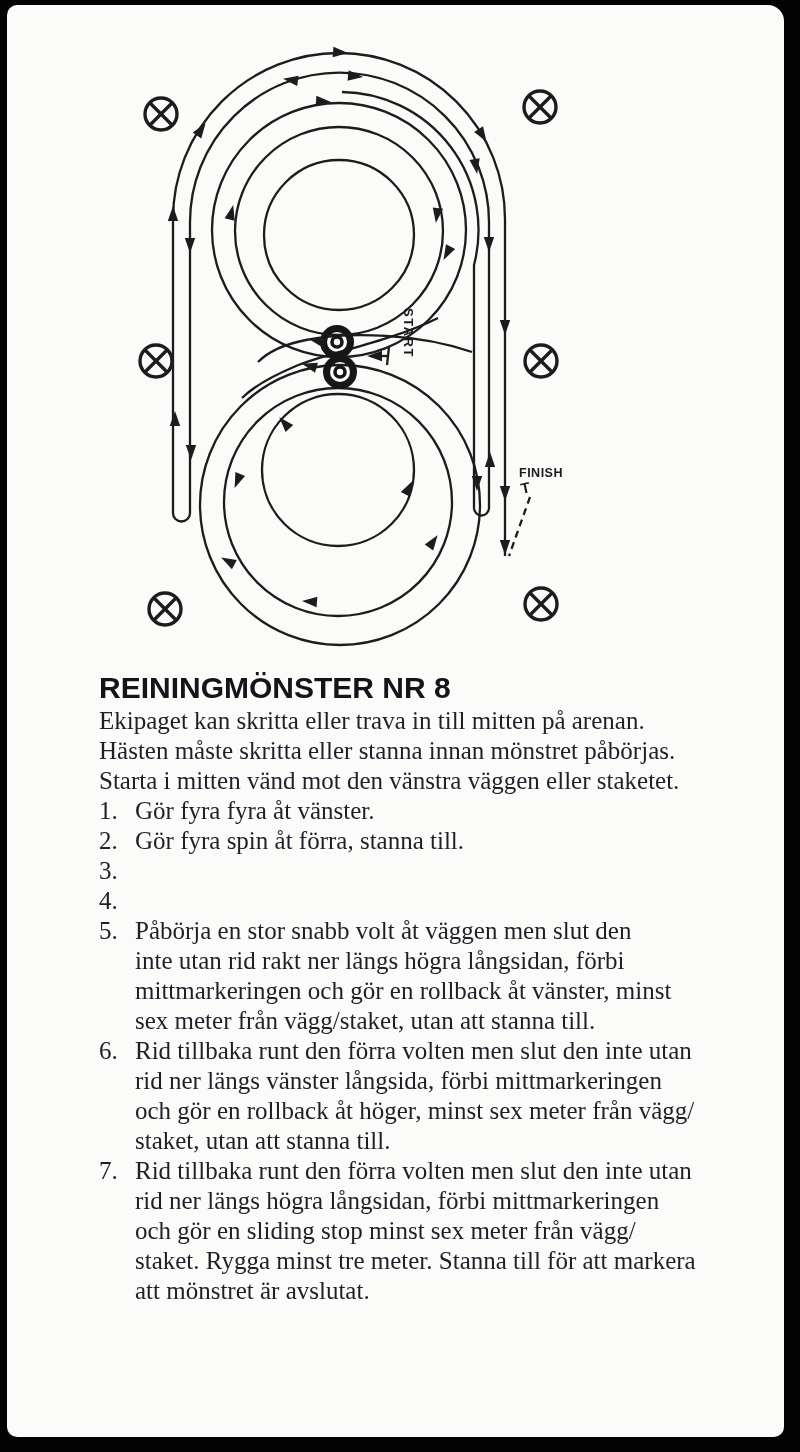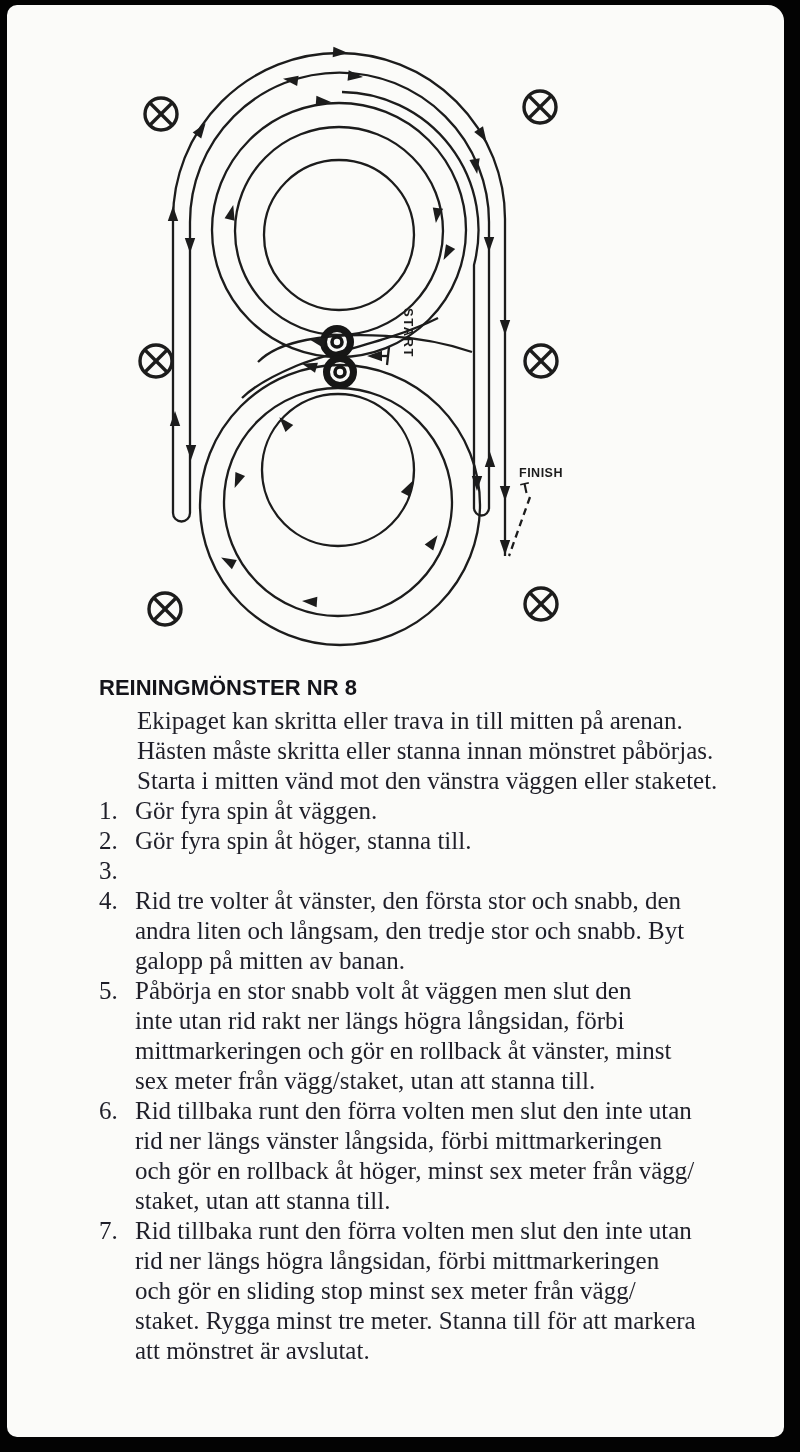--- a/index.html
+++ b/index.html
@@ -12,24 +12,24 @@
     background:#fbfbf9;border-radius:10px 16px 10px 10px;
   }
   .diagram{
     position:absolute;left:0;top:0;width:800px;height:660px;
   }
   .content{
     position:absolute;left:99px;top:670px;width:660px;color:#1f1f29;
   }
   .title{
     font-family:"Liberation Sans", sans-serif;font-weight:bold;
-    font-size:22px;line-height:36px;color:#14141a;white-space:pre;
+    font-size:30px;line-height:36px;color:#14141a;white-space:pre;
   }
   .intro{
-    font-size:25px;line-height:30px;white-space:pre;margin-left:38px;
+    font-size:25px;line-height:30px;white-space:pre;
   }
   .list{margin:0;}
   .item{display:flex;font-size:25px;line-height:30px;}
   .num{width:36px;flex:none;}
   .txt{white-space:pre;}
   svg text{font-family:"Liberation Sans", sans-serif;font-weight:bold;fill:#1c1c1c;}
 </style>
 </head>
 <body>
 
@@ -135,34 +135,31 @@
 </svg>
 
 <div class="content">
   <div class="title">REININGMÖNSTER NR 8</div>
   <div class="intro">Ekipaget kan skritta eller trava in till mitten på arenan.
 Hästen måste skritta eller stanna innan mönstret påbörjas.
 Starta i mitten vänd mot den vänstra väggen eller staketet.</div>
   <div class="list">
     <div class="item">
       <span class="num">1.</span>
-      <div class="txt">Gör fyra spin åt väggen.</div>
+      <div class="txt">Gör fyra fyra åt vänster.</div>
     </div>
     <div class="item">
       <span class="num">2.</span>
-      <div class="txt">Gör fyra spin åt höger, stanna till.</div>
+      <div class="txt">Gör fyra spin åt förra, stanna till.</div>
     </div>
     <div class="item">
       <span class="num">3.</span>
     </div>
     <div class="item">
       <span class="num">4.</span>
-      <div class="txt">Rid tre volter åt vänster, den första stor och snabb, den
-andra liten och långsam, den tredje stor och snabb. Byt
-galopp på mitten av banan.</div>
     </div>
     <div class="item">
       <span class="num">5.</span>
       <div class="txt">Påbörja en stor snabb volt åt väggen men slut den
 inte utan rid rakt ner längs högra långsidan, förbi
 mittmarkeringen och gör en rollback åt vänster, minst
 sex meter från vägg/staket, utan att stanna till.</div>
     </div>
     <div class="item">
       <span class="num">6.</span>

